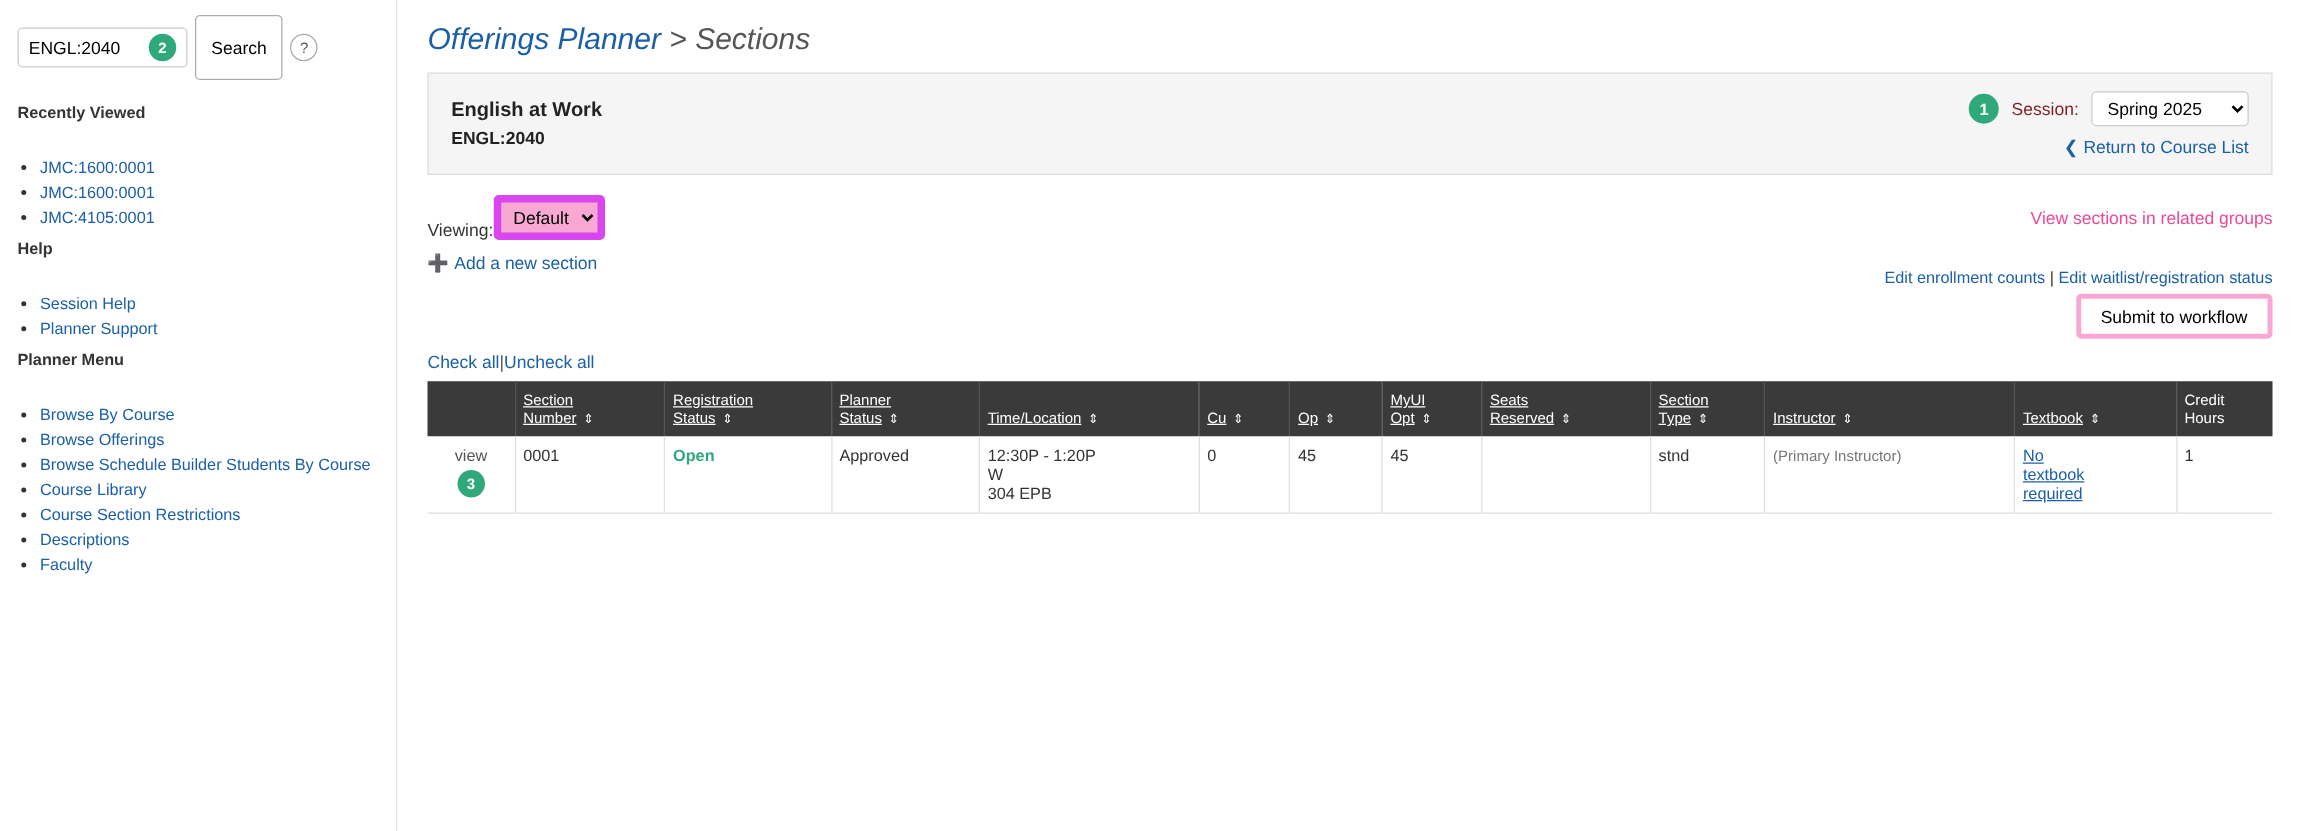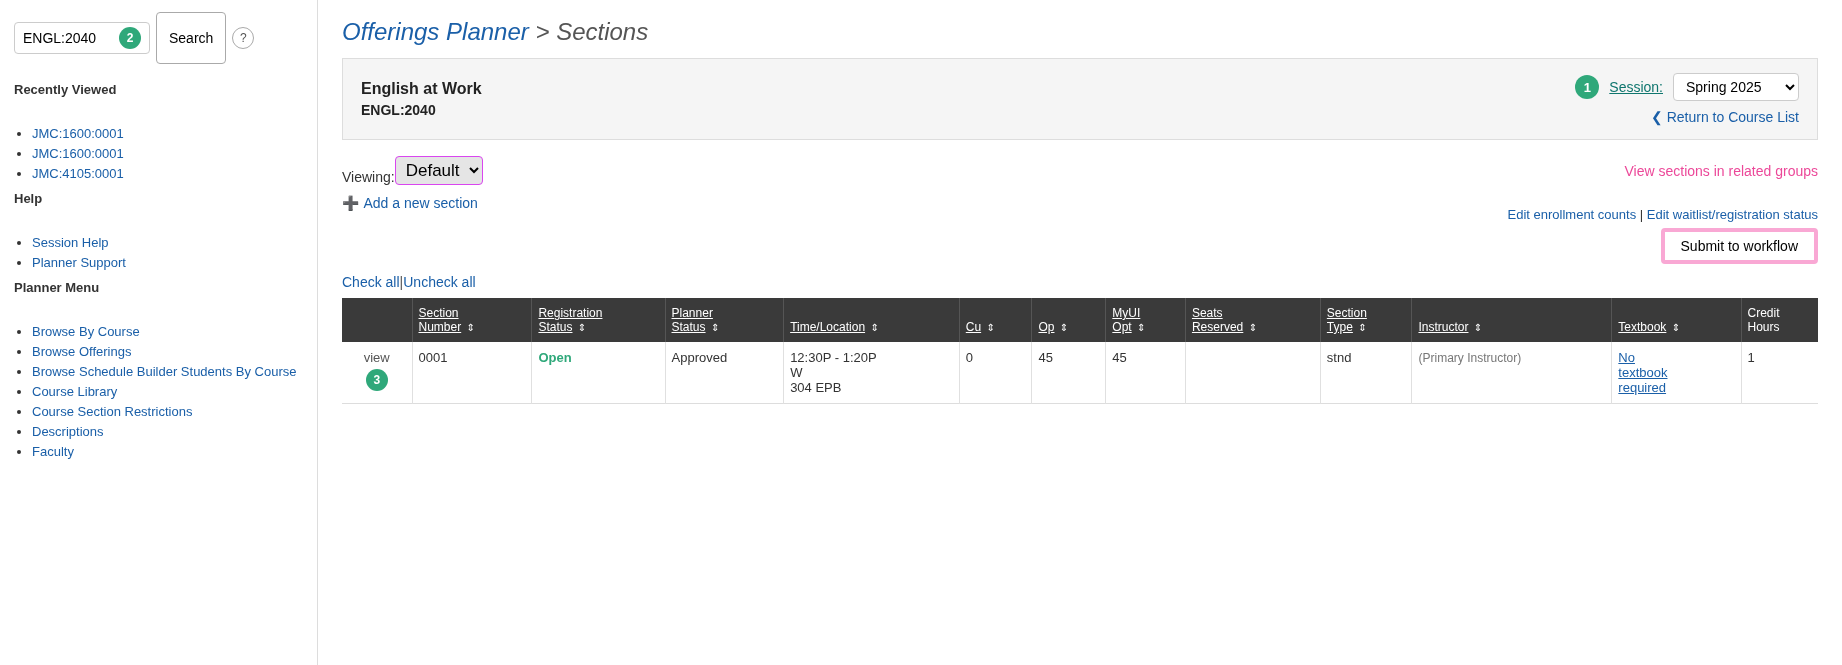--- a/index.html
+++ b/index.html
@@ -143,21 +143,21 @@
       color: #fff;
       border-radius: 50%;
       width: 24px;
       height: 24px;
       display: flex;
       align-items: center;
       justify-content: center;
       font-size: 13px;
       font-weight: bold;
     }
-    .session-label { font-size: 14px; color: #0f766e; text-decoration: underline; }
+    .session-label { font-size: 14px; color: #7f1d1d; }
     .session-select {
       border: 1px solid #ccc;
       border-radius: 4px;
       padding: 4px 8px;
       font-size: 14px;
       background: #fff;
       cursor: pointer;
     }
     .return-link {
       color: #1a5fa8;
@@ -172,25 +172,25 @@
 
     
     .controls-row {
       display: flex;
       align-items: center;
       justify-content: space-between;
       margin-bottom: 10px;
     }
     .viewing-block { display: flex; align-items: flex-end; gap: 0; font-size: 14px; }
     .viewing-select {
-      border: 1px solid #d946ef;
+      border: 6px solid #d946ef;
       border-radius: 4px;
       padding: 3px 6px;
-      font-size: 17px;
-      background: #e5e5e5;
+      font-size: 14px;
+      background: #f9a8d4;
       cursor: pointer;
     }
     .view-related-link {
       color: #ec4899;
       text-decoration: none;
       font-size: 14px;
     }
 
     
     .action-row {

